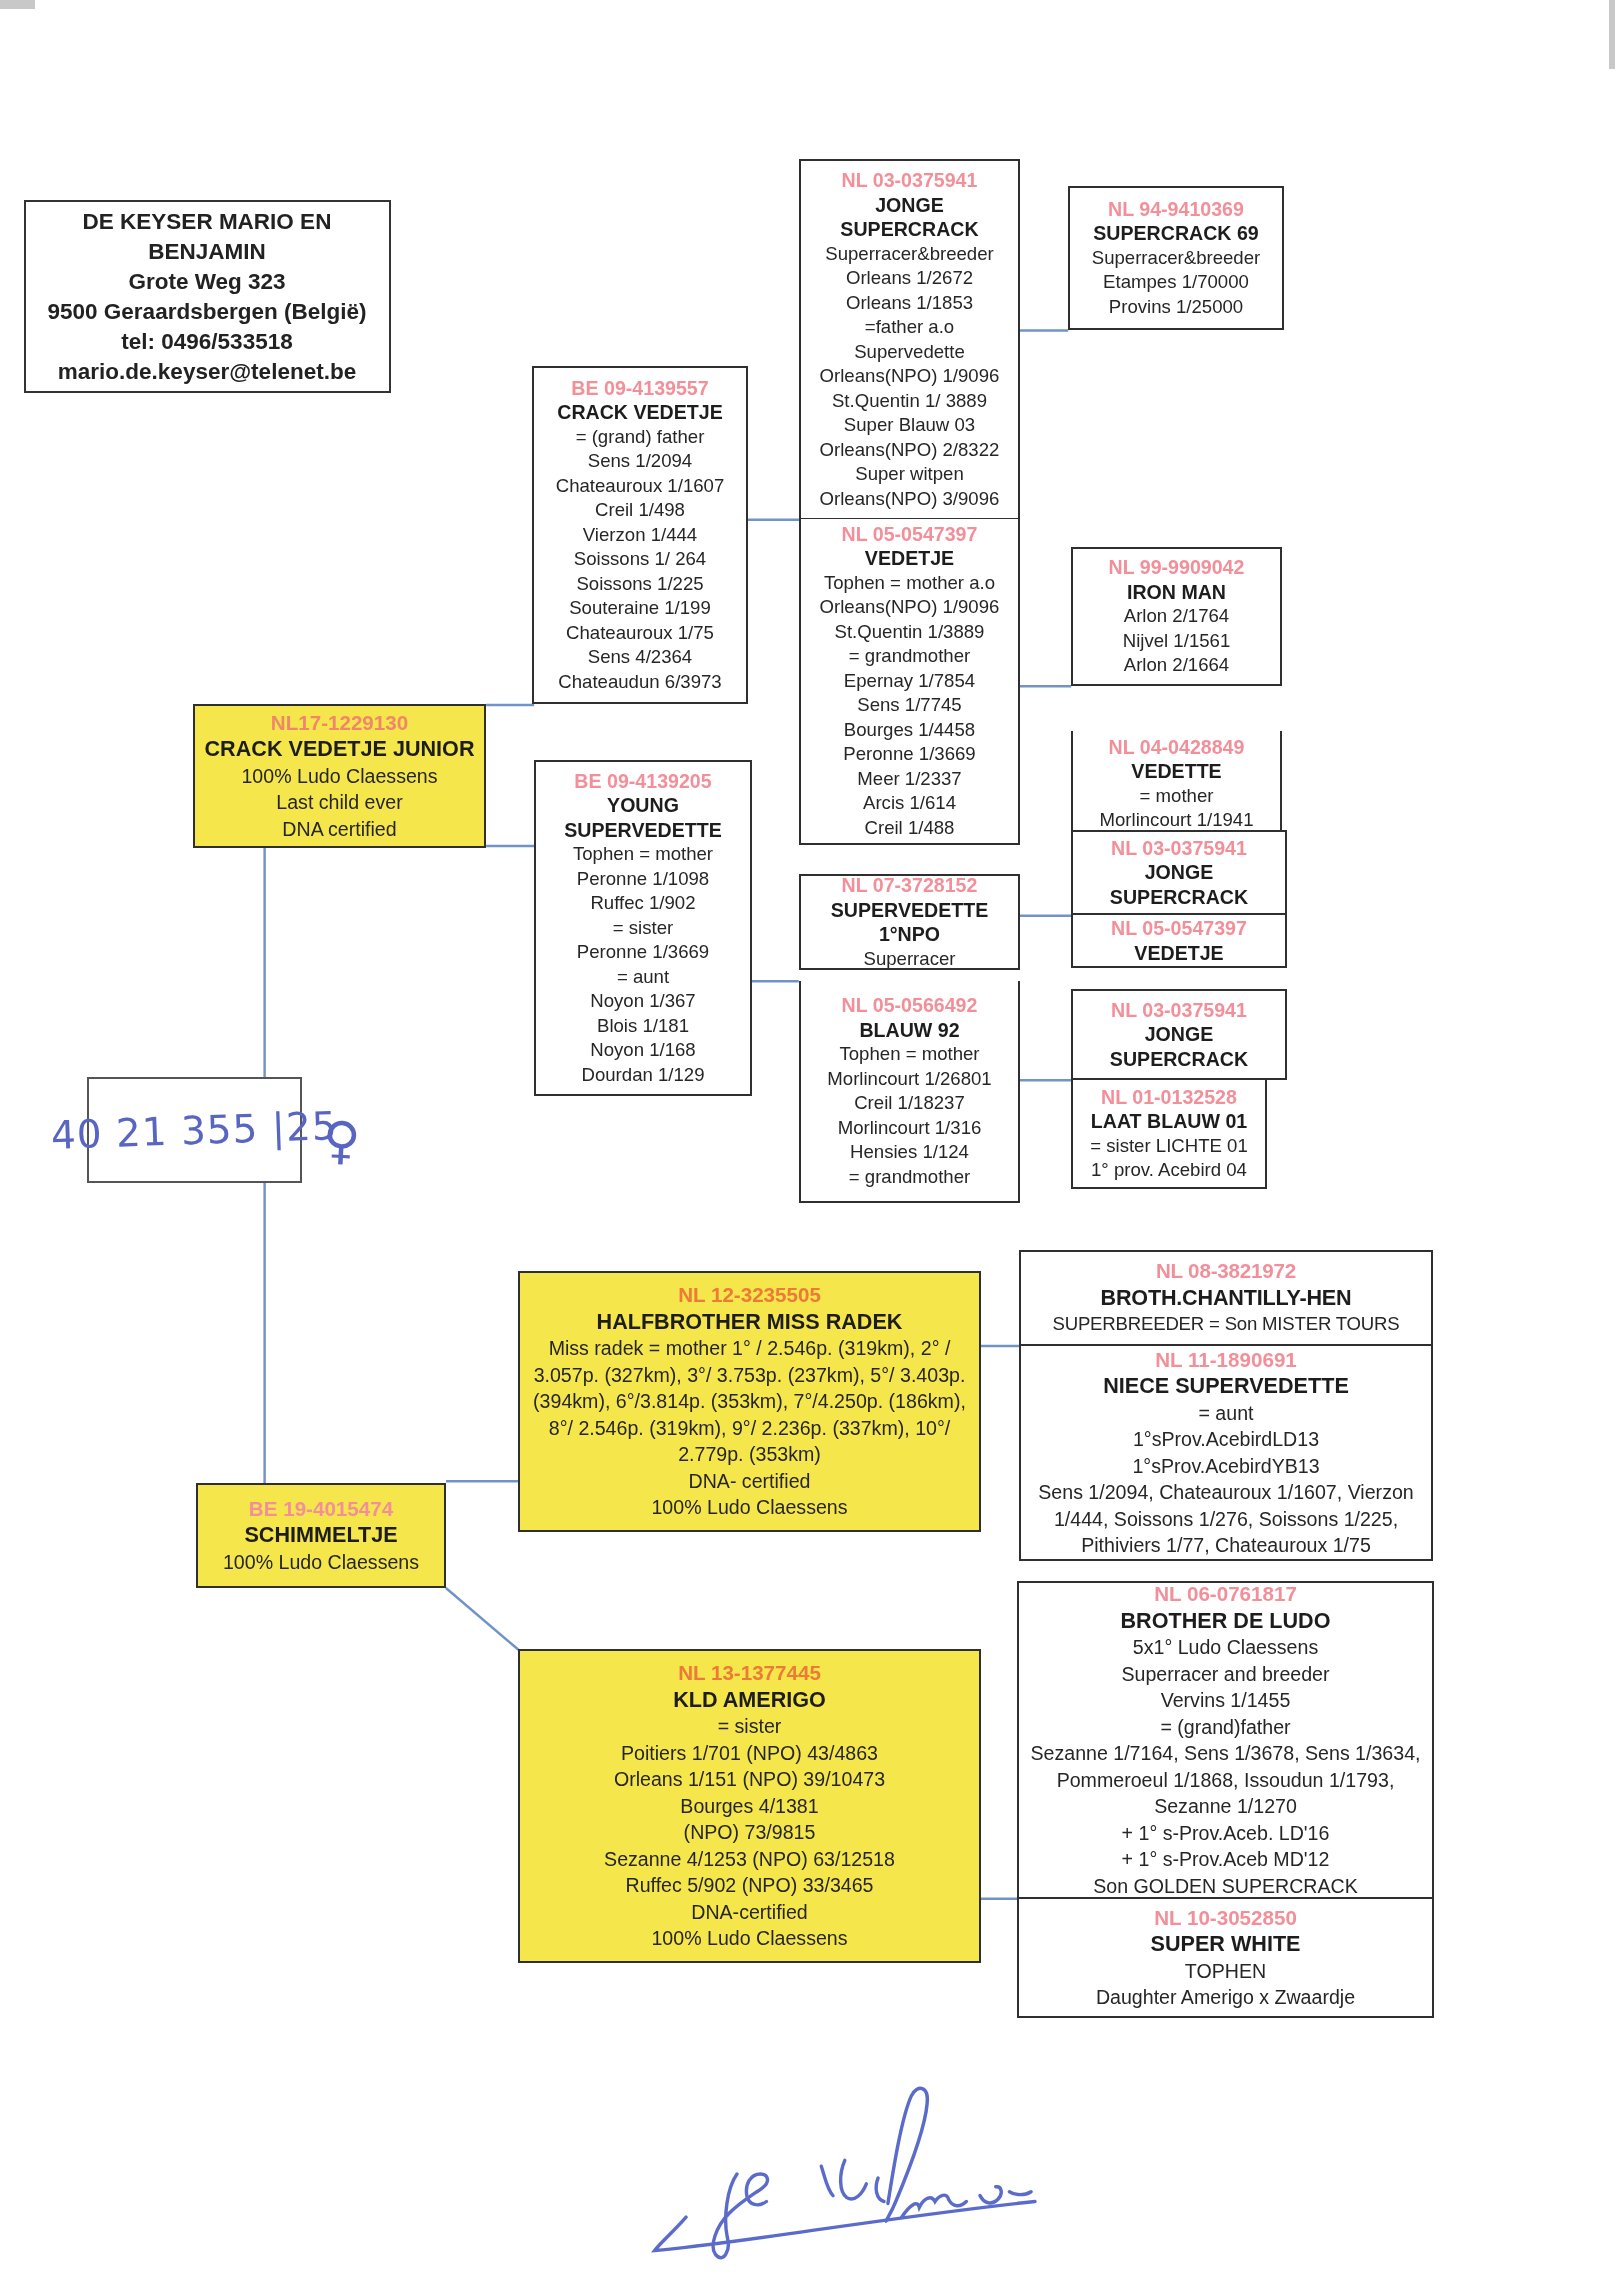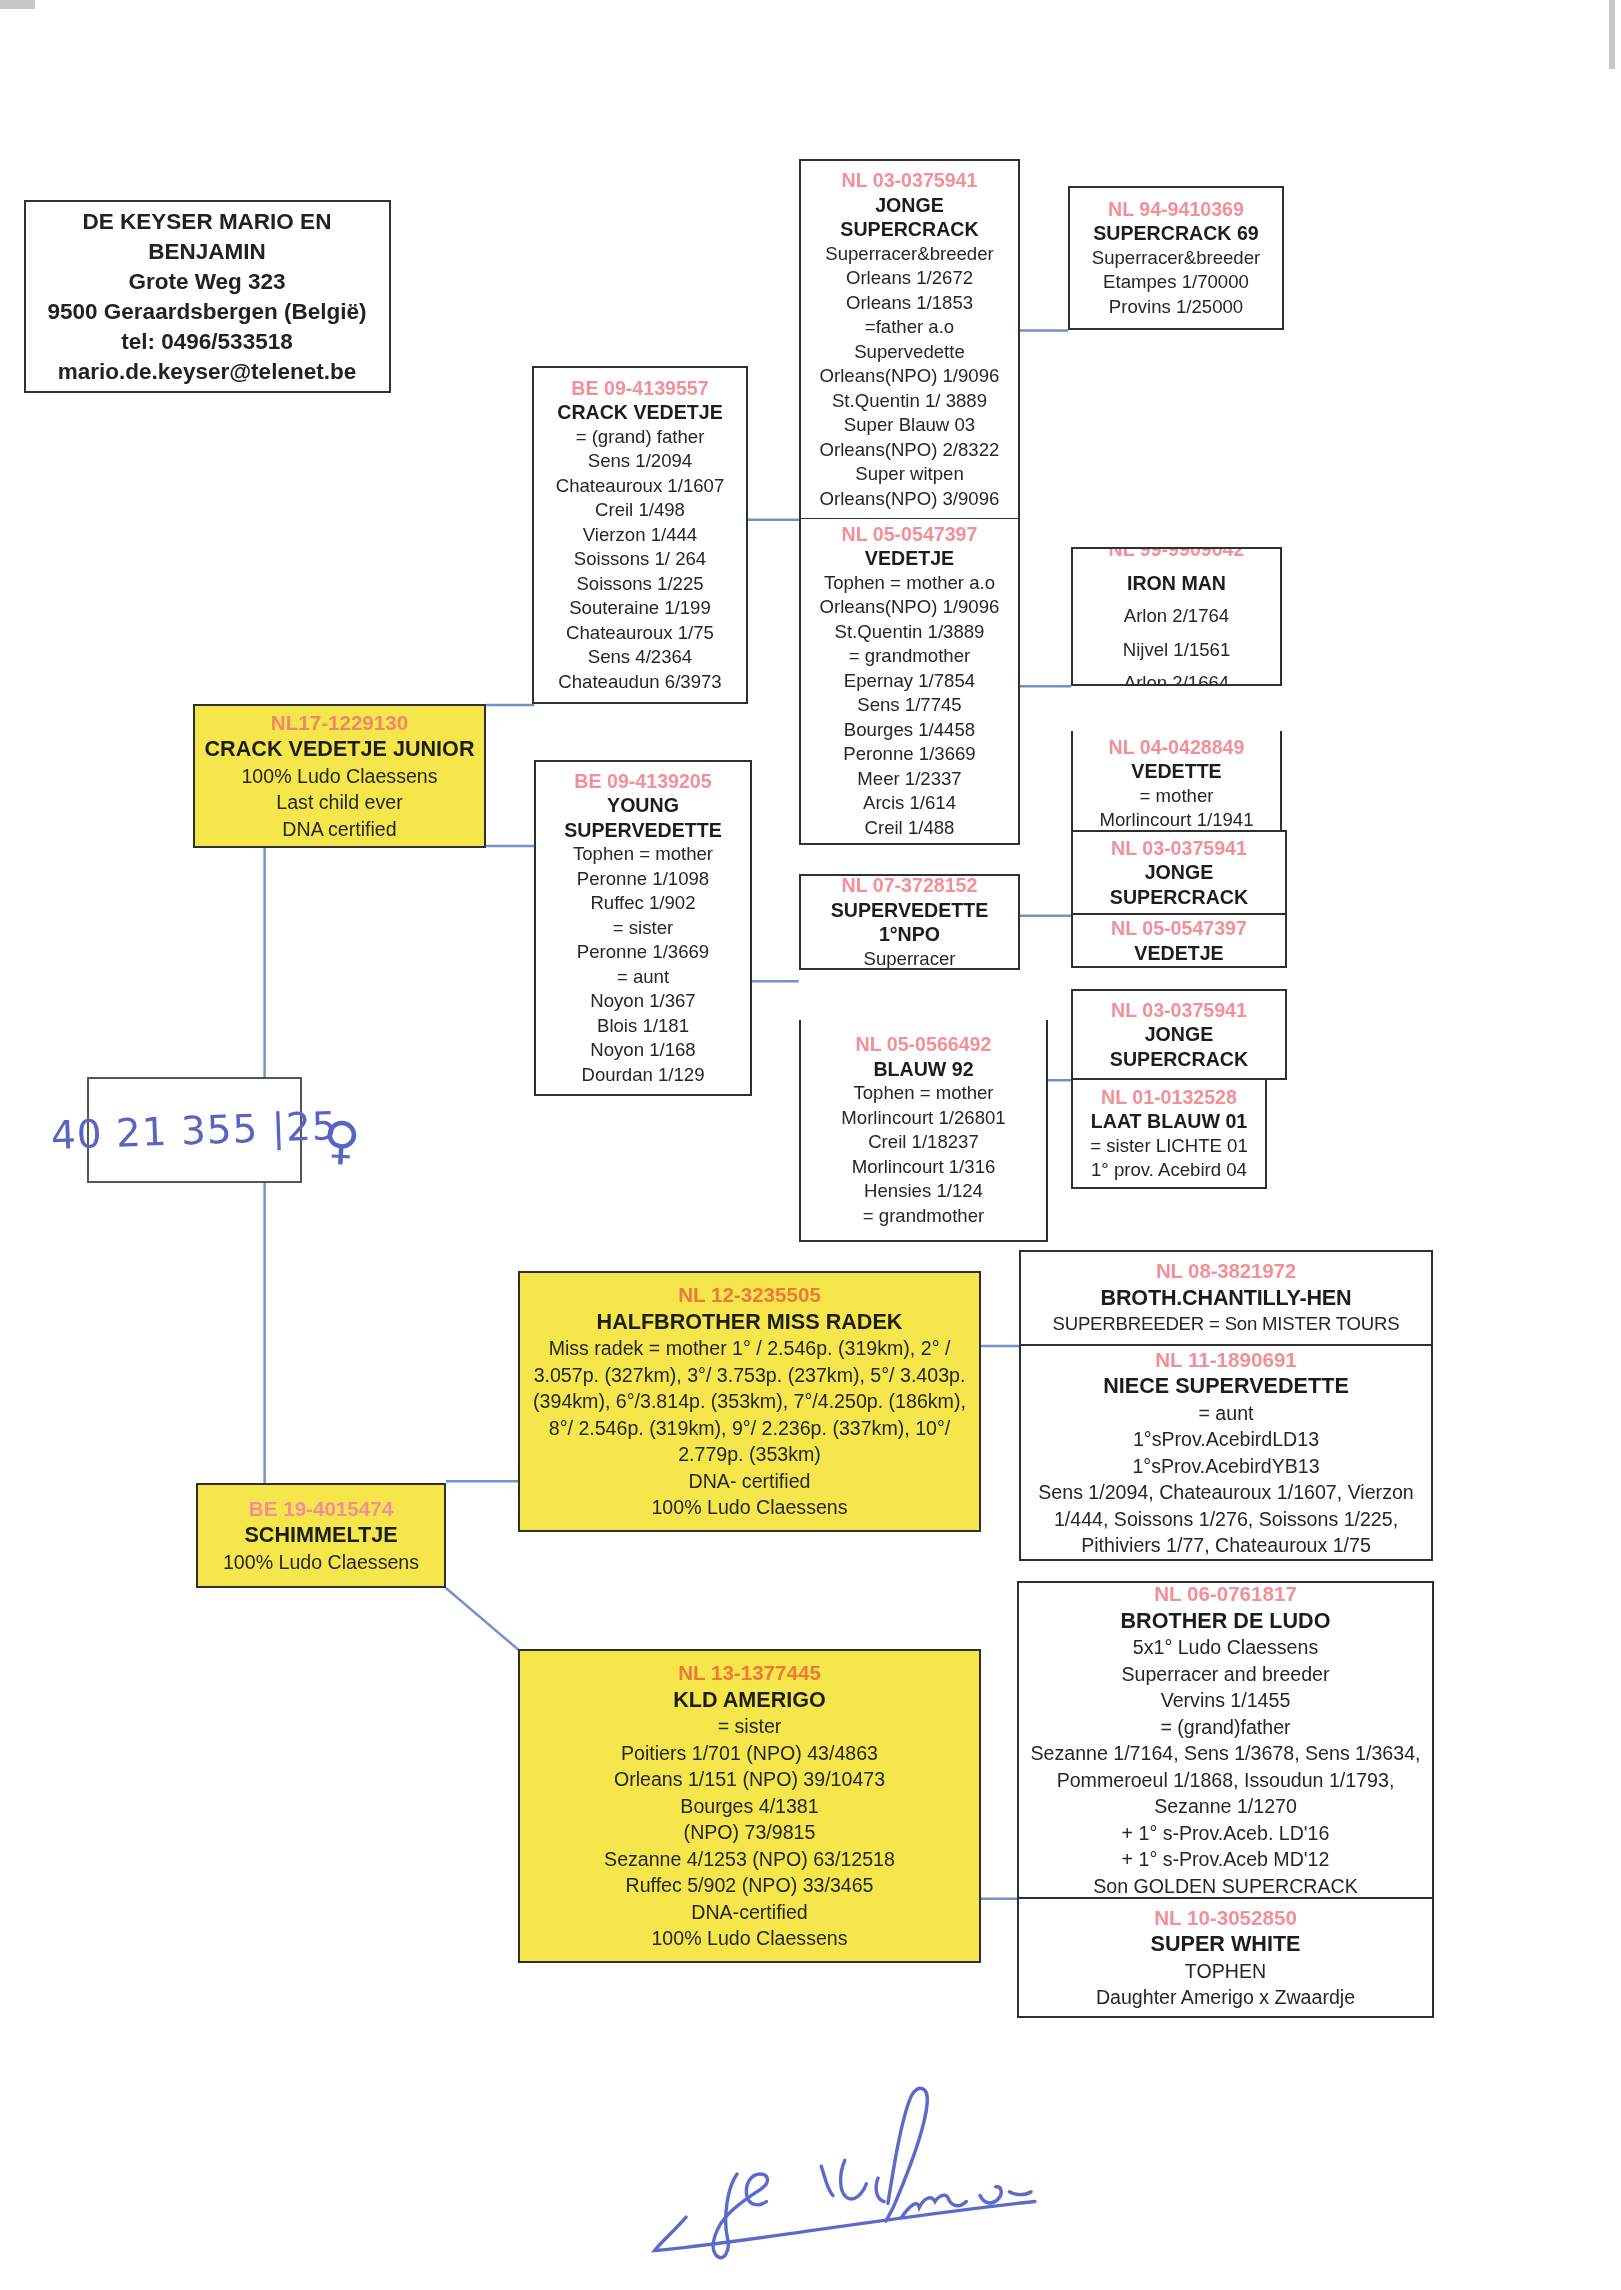--- a/index.html
+++ b/index.html
@@ -147,39 +147,39 @@
       <div class="tline">Meer 1/2337</div>
       <div class="tline">Arcis 1/614</div>
       <div class="tline">Creil 1/488</div>
     </div>
   <div class="pbox" style="left:799px;top:874px;width:221px;height:96px;">
       <div class="ring pink">NL 07-3728152</div>
       <div class="name">SUPERVEDETTE
 1°NPO</div>
       <div class="tline">Superracer</div>
     </div>
-  <div class="pbox notop" style="left:799px;top:1020px;width:249px;height:222px;">
+  <div class="pbox notop" style="left:799px;top:981px;width:221px;height:222px;">
       <div class="ring pink">NL 05-0566492</div>
       <div class="name">BLAUW 92</div>
       <div class="tline">Tophen = mother</div>
       <div class="tline">Morlincourt 1/26801</div>
       <div class="tline">Creil 1/18237</div>
       <div class="tline">Morlincourt 1/316</div>
       <div class="tline">Hensies 1/124</div>
       <div class="tline">= grandmother</div>
     </div>
 
   <div class="pbox" style="left:1068px;top:186px;width:216px;height:144px;">
       <div class="ring pink">NL 94-9410369</div>
       <div class="name">SUPERCRACK 69</div>
       <div class="tline">Superracer&amp;breeder</div>
       <div class="tline">Etampes 1/70000</div>
       <div class="tline">Provins 1/25000</div>
     </div>
-  <div class="pbox" style="left:1071px;top:547px;width:211px;height:139px;gap:9px;">
+  <div class="pbox" style="left:1071px;top:547px;width:211px;height:139px;">
       <div class="ring pink">NL 99-9909042</div>
       <div class="name">IRON MAN</div>
       <div class="tline">Arlon 2/1764</div>
       <div class="tline">Nijvel 1/1561</div>
       <div class="tline">Arlon 2/1664</div>
     </div>
   <div class="pbox notop" style="left:1071px;top:686px;width:211px;height:107px;margin-top:45px;">
       <div class="ring pink">NL 04-0428849</div>
       <div class="name">VEDETTE</div>
       <div class="tline">= mother</div>

